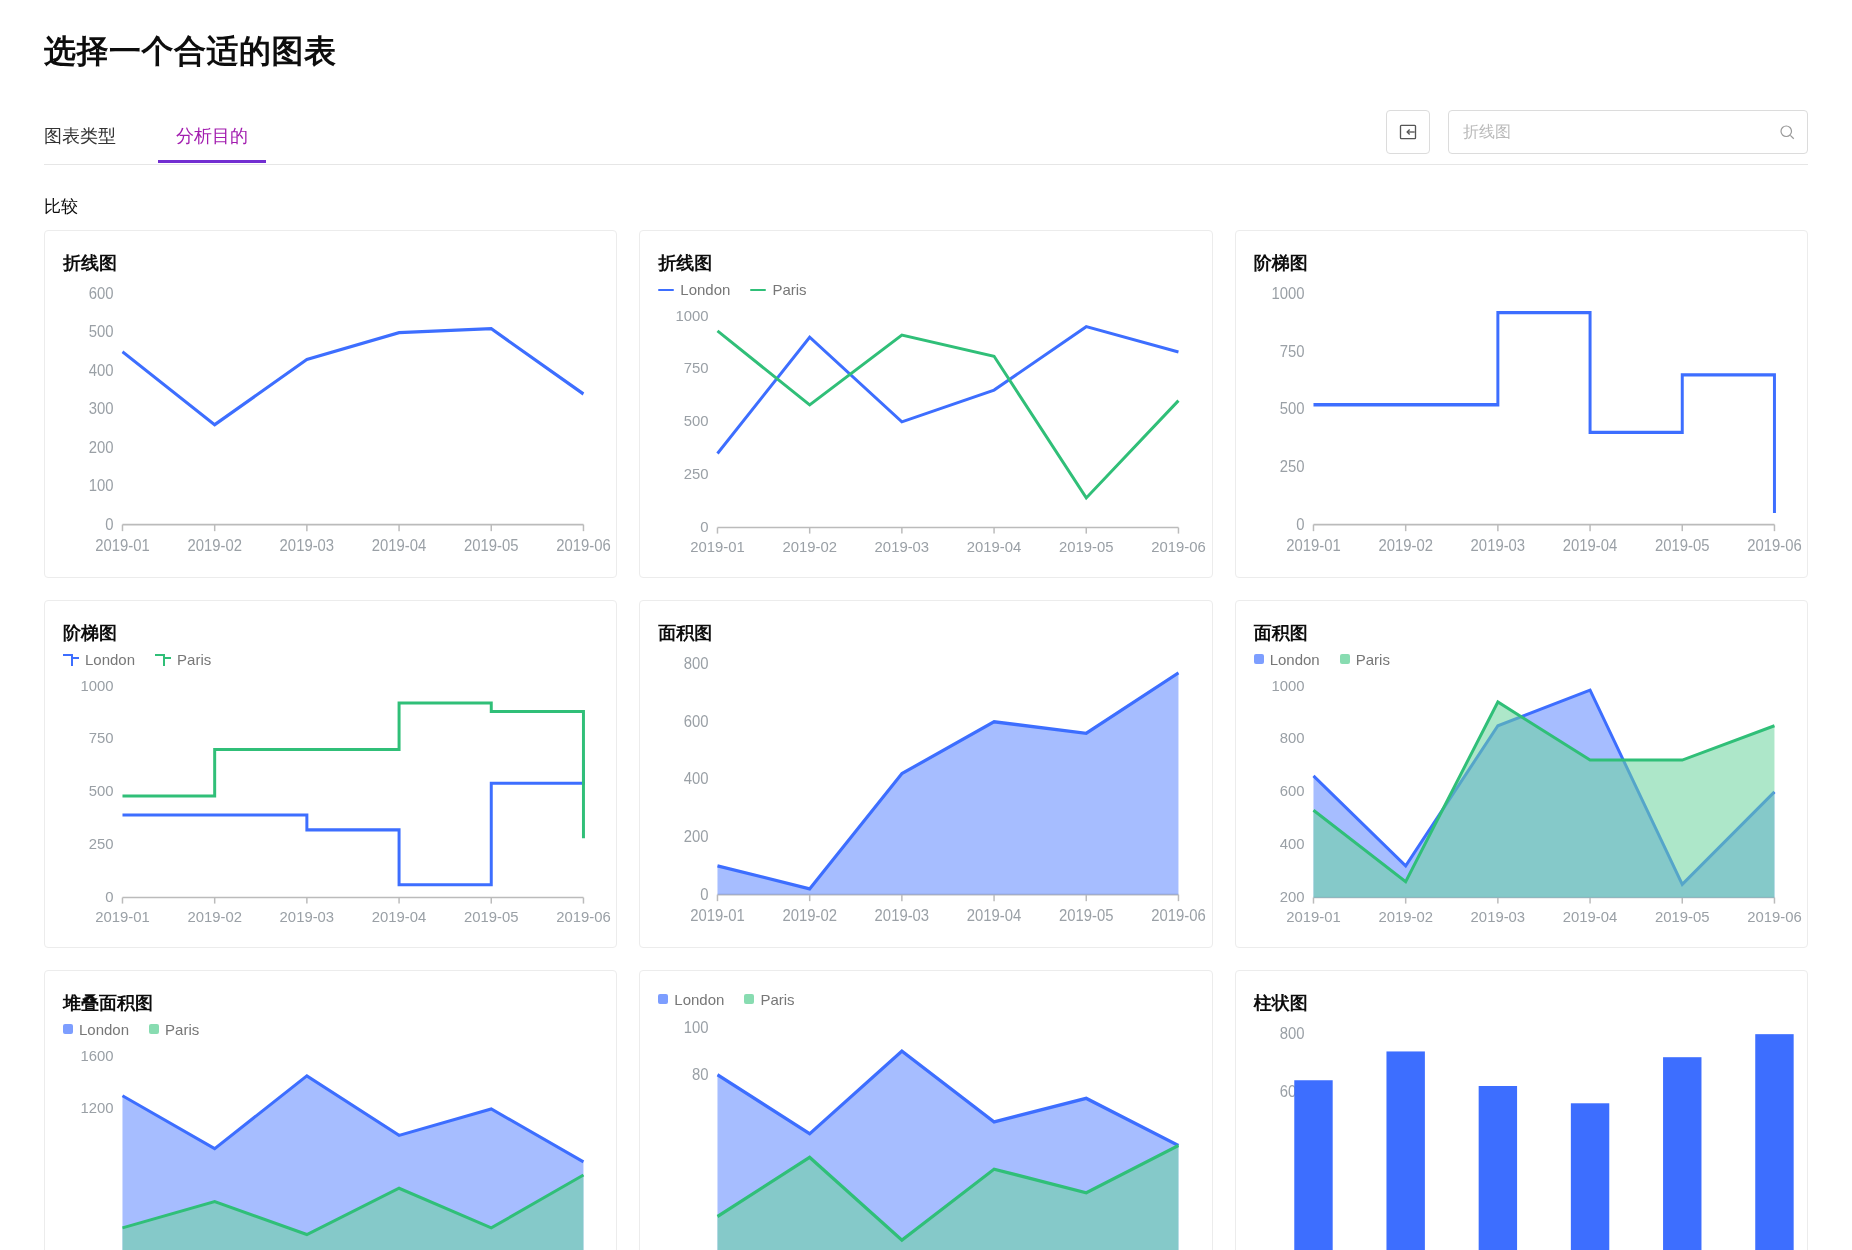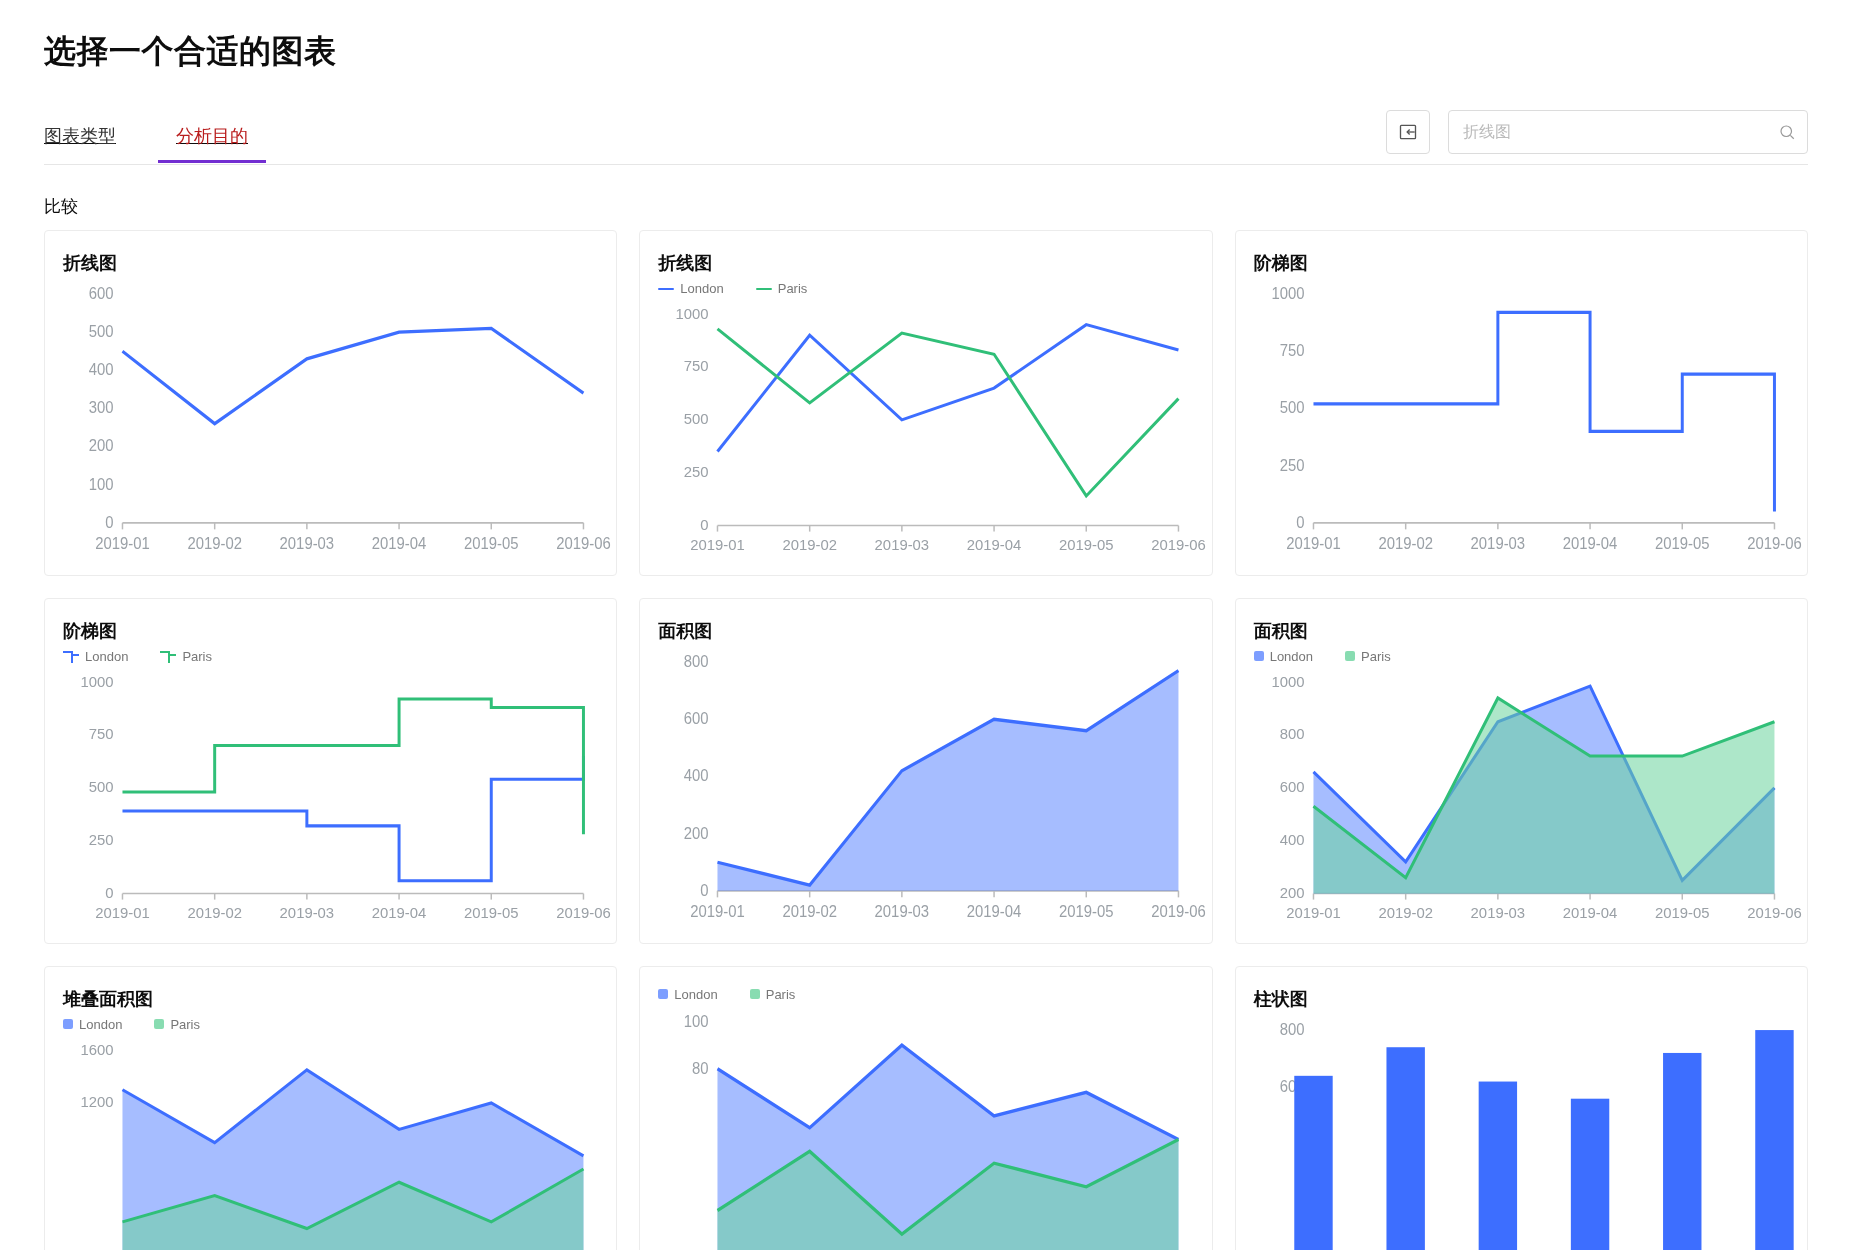--- a/index.html
+++ b/index.html
@@ -21,31 +21,30 @@
     align-items: center;
     border-bottom: 1px solid #e6e6e6;
     padding: 0;
     margin-bottom: 30px;
     gap: 0;
   }
   .tabs {
     display: flex;
     gap: 60px;
     flex: 0 0 auto;
-    text-decoration: underline;
   }
   .tab {
     font-size: 18px;
     padding: 12px 0 14px;
     cursor: pointer;
     color: #333;
     position: relative;
   }
   .tab[data-active="true"] {
-    color: #b91c1c;
+    color: #a21caf;
   }
   .tab[data-active="true"]::after {
     content: "";
     position: absolute;
     left: -18px; right: -18px; bottom: -1px;
     height: 3px;
     background: #722ED1;
   }
   .spacer { flex: 1; }
   .collapse-btn {
@@ -99,22 +98,22 @@
     flex-direction: column;
     cursor: pointer;
   }
   .card-title {
     font-size: 18px;
     font-weight: 600;
     margin-bottom: 6px;
   }
   .legend {
     display: flex;
-    gap: 32px;
-    font-size: 13px;
+    gap: 20px;
+    font-size: 15px;
     color: #777;
     margin-bottom: 6px;
   }
   .legend .item { display: flex; align-items: center; gap: 6px; }
   .legend .swatch-line { width: 16px; height: 2px; border-radius: 1px; }
   .legend .swatch-box { width: 10px; height: 10px; border-radius: 2px; }
   .legend .swatch-step { width: 16px; height: 10px; position: relative; }
   .legend .swatch-step::before {
     content: ""; position: absolute; left:0; top:0; width:8px; height:10px;
     border-top: 2px solid currentColor; border-right: 2px solid currentColor;

